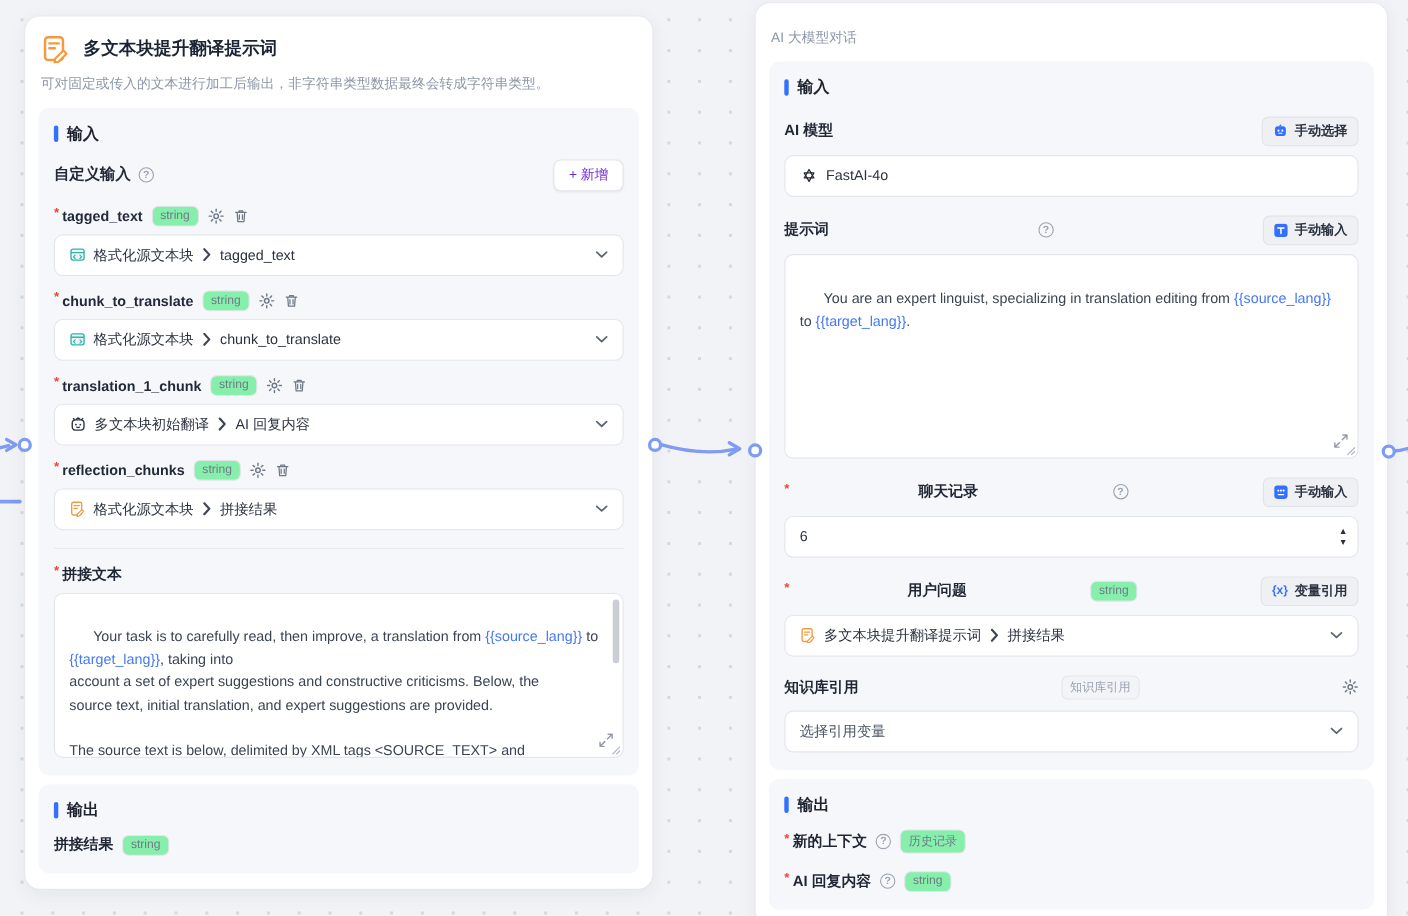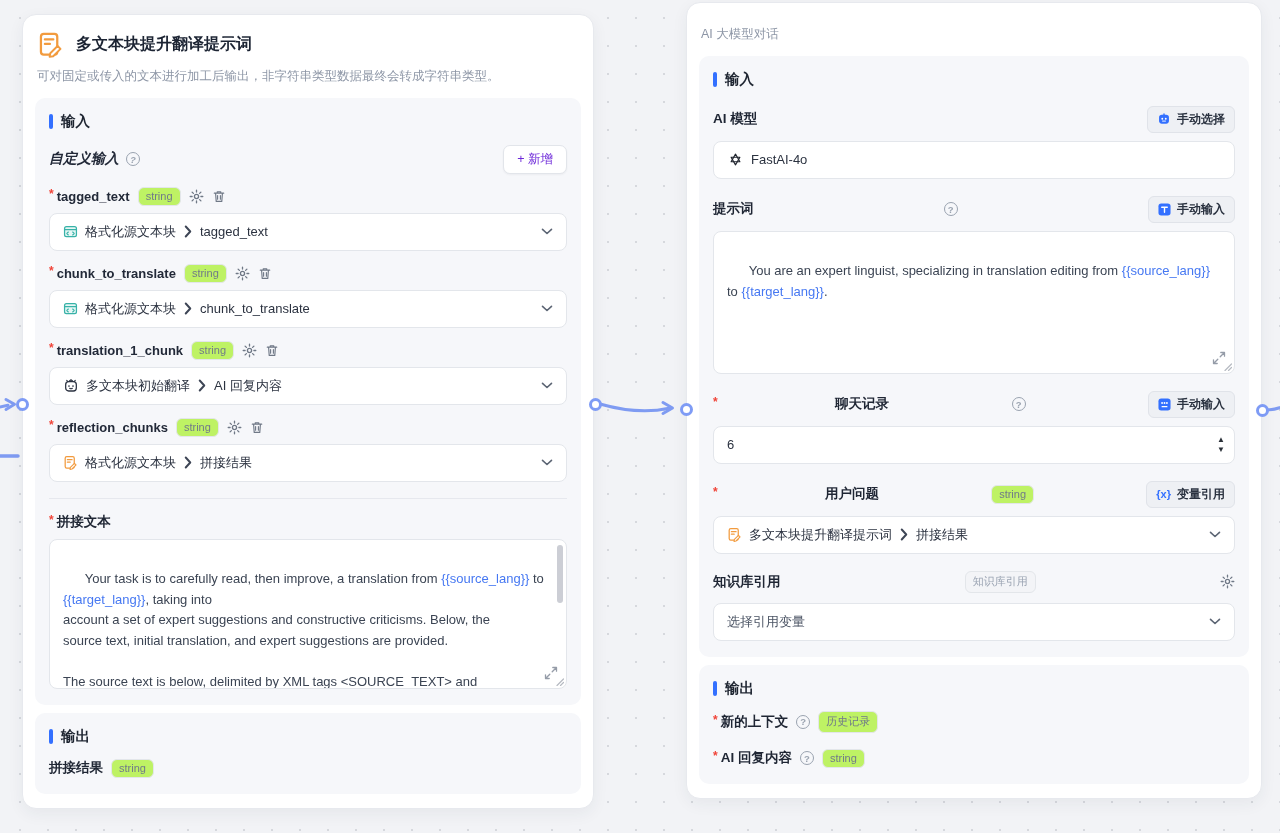--- a/index.html
+++ b/index.html
@@ -24,34 +24,34 @@
   .head-row { display:flex; align-items:center; gap:12px; }
   .head-title { font-size:16px; font-weight:700; color:#1c2433; }
   .head-sub { font-size:12.5px; color:#8d96a6; margin-top:9px; line-height:1.5; }
   .panel { margin:8px 12px 0; background:#f6f7fa; border-radius:10px; padding:14px 14px 16px; }
   .panel.last { margin-bottom:14px; }
   .sec-head { display:flex; align-items:center; gap:8px; }
   .sec-bar { width:4px; height:15px; background:#3370ff; border-radius:2px; }
   .sec-title { font-size:14.5px; font-weight:700; color:#1d2430; }
   .row { display:flex; align-items:center; }
   .custom-row { margin-top:14px; justify-content:space-between; }
-  .custom-label { display:flex; align-items:center; gap:7px; font-size:14px; font-weight:700; color:#222938;font-style:italic; }
+  .custom-label { display:flex; align-items:center; gap:7px; font-size:14px; font-weight:700; color:#222938; }
   .btn-add {
     background:#fff; border:1px solid #e2e5ea; border-radius:7px; padding:5px 13px;
     font-size:12.5px; color:#6d28d9; box-shadow:0 1px 2px rgba(30,40,60,.05); cursor:pointer;
     font-family:inherit;
   }
   .field { margin-top:13px; }
   .label-row { display:flex; align-items:center; gap:8px; }
   .req::before { content:"*"; color:#f04438; font-size:12px; font-weight:700; margin-right:1px; position:relative; top:-3px; }
   .fname { font-size:13px; font-weight:600; color:#222938; margin-left:-6px; }
   .lab { font-size:13.5px; font-weight:700; color:#1f2634; }
   .lab.after-req { margin-left:-6px; }
   .badge-type {
-    background:#bef264; border:1px solid #e3e6ea; border-radius:6px; padding:2.5px 7px;
+    background:#86efac; border:1px solid #e3e6ea; border-radius:6px; padding:2.5px 7px;
     font-size:11px; color:#707a89;
   }
   .badge-type.dim { color:#9aa3b2; background:#f3f4f7; }
   .badge-mode {
     display:inline-flex; align-items:center; gap:6px; background:#eef0f4; border:1px solid #e0e3e9;
     border-radius:6px; padding:4px 9px; font-size:12px; font-weight:600; color:#2a3240; cursor:pointer;
   }
   .badge-mode .vx { color:#3370ff; font-weight:700; font-size:11px; }
   .icon-btn { display:inline-flex; cursor:pointer; }
   .q { display:inline-flex; width:14px; height:14px; border:1.2px solid #9aa3b0; border-radius:50%;
@@ -64,21 +64,21 @@
   .select .chev { margin-left:auto; display:flex; }
   .select .src { display:flex; align-items:center; gap:7px; }
   .select .placeholder { color:#4a5363; }
   .divider { height:1px; background:#e6e8ee; margin:16px 0 14px; }
   .txtbox {
     position:relative; margin-top:8px; background:#fff; border:1px solid #e3e6eb; border-radius:8px;
     padding:9px 22px 9px 13px; font-size:13px; line-height:1.58; color:#3b4453;
     white-space:pre-wrap; overflow:hidden; cursor:text;
   }
   .txtbox.h-concat { height:150px; }
-  .txtbox.h-prompt { height:143px; padding-right:14px; }
+  .txtbox.h-prompt { height:186px; padding-right:14px; }
   .tpl { color:#4678f2; }
   .scroll-thumb { position:absolute; right:3px; top:5px; width:6px; height:58px; background:#ccced5; border-radius:3px; }
   .expand { position:absolute; right:8px; bottom:8px; cursor:pointer; }
   .resize { position:absolute; right:2px; bottom:2px; }
   .numbox {
     position:relative; margin-top:8px; height:38px; background:#fff; border:1px solid #e3e6eb; border-radius:8px;
     display:flex; align-items:center; padding:0 13px; font-size:13px; color:#2b3240;
   }
   .stepper { position:absolute; right:9px; top:0; bottom:0; display:flex; flex-direction:column;
              justify-content:center; gap:2px; }

